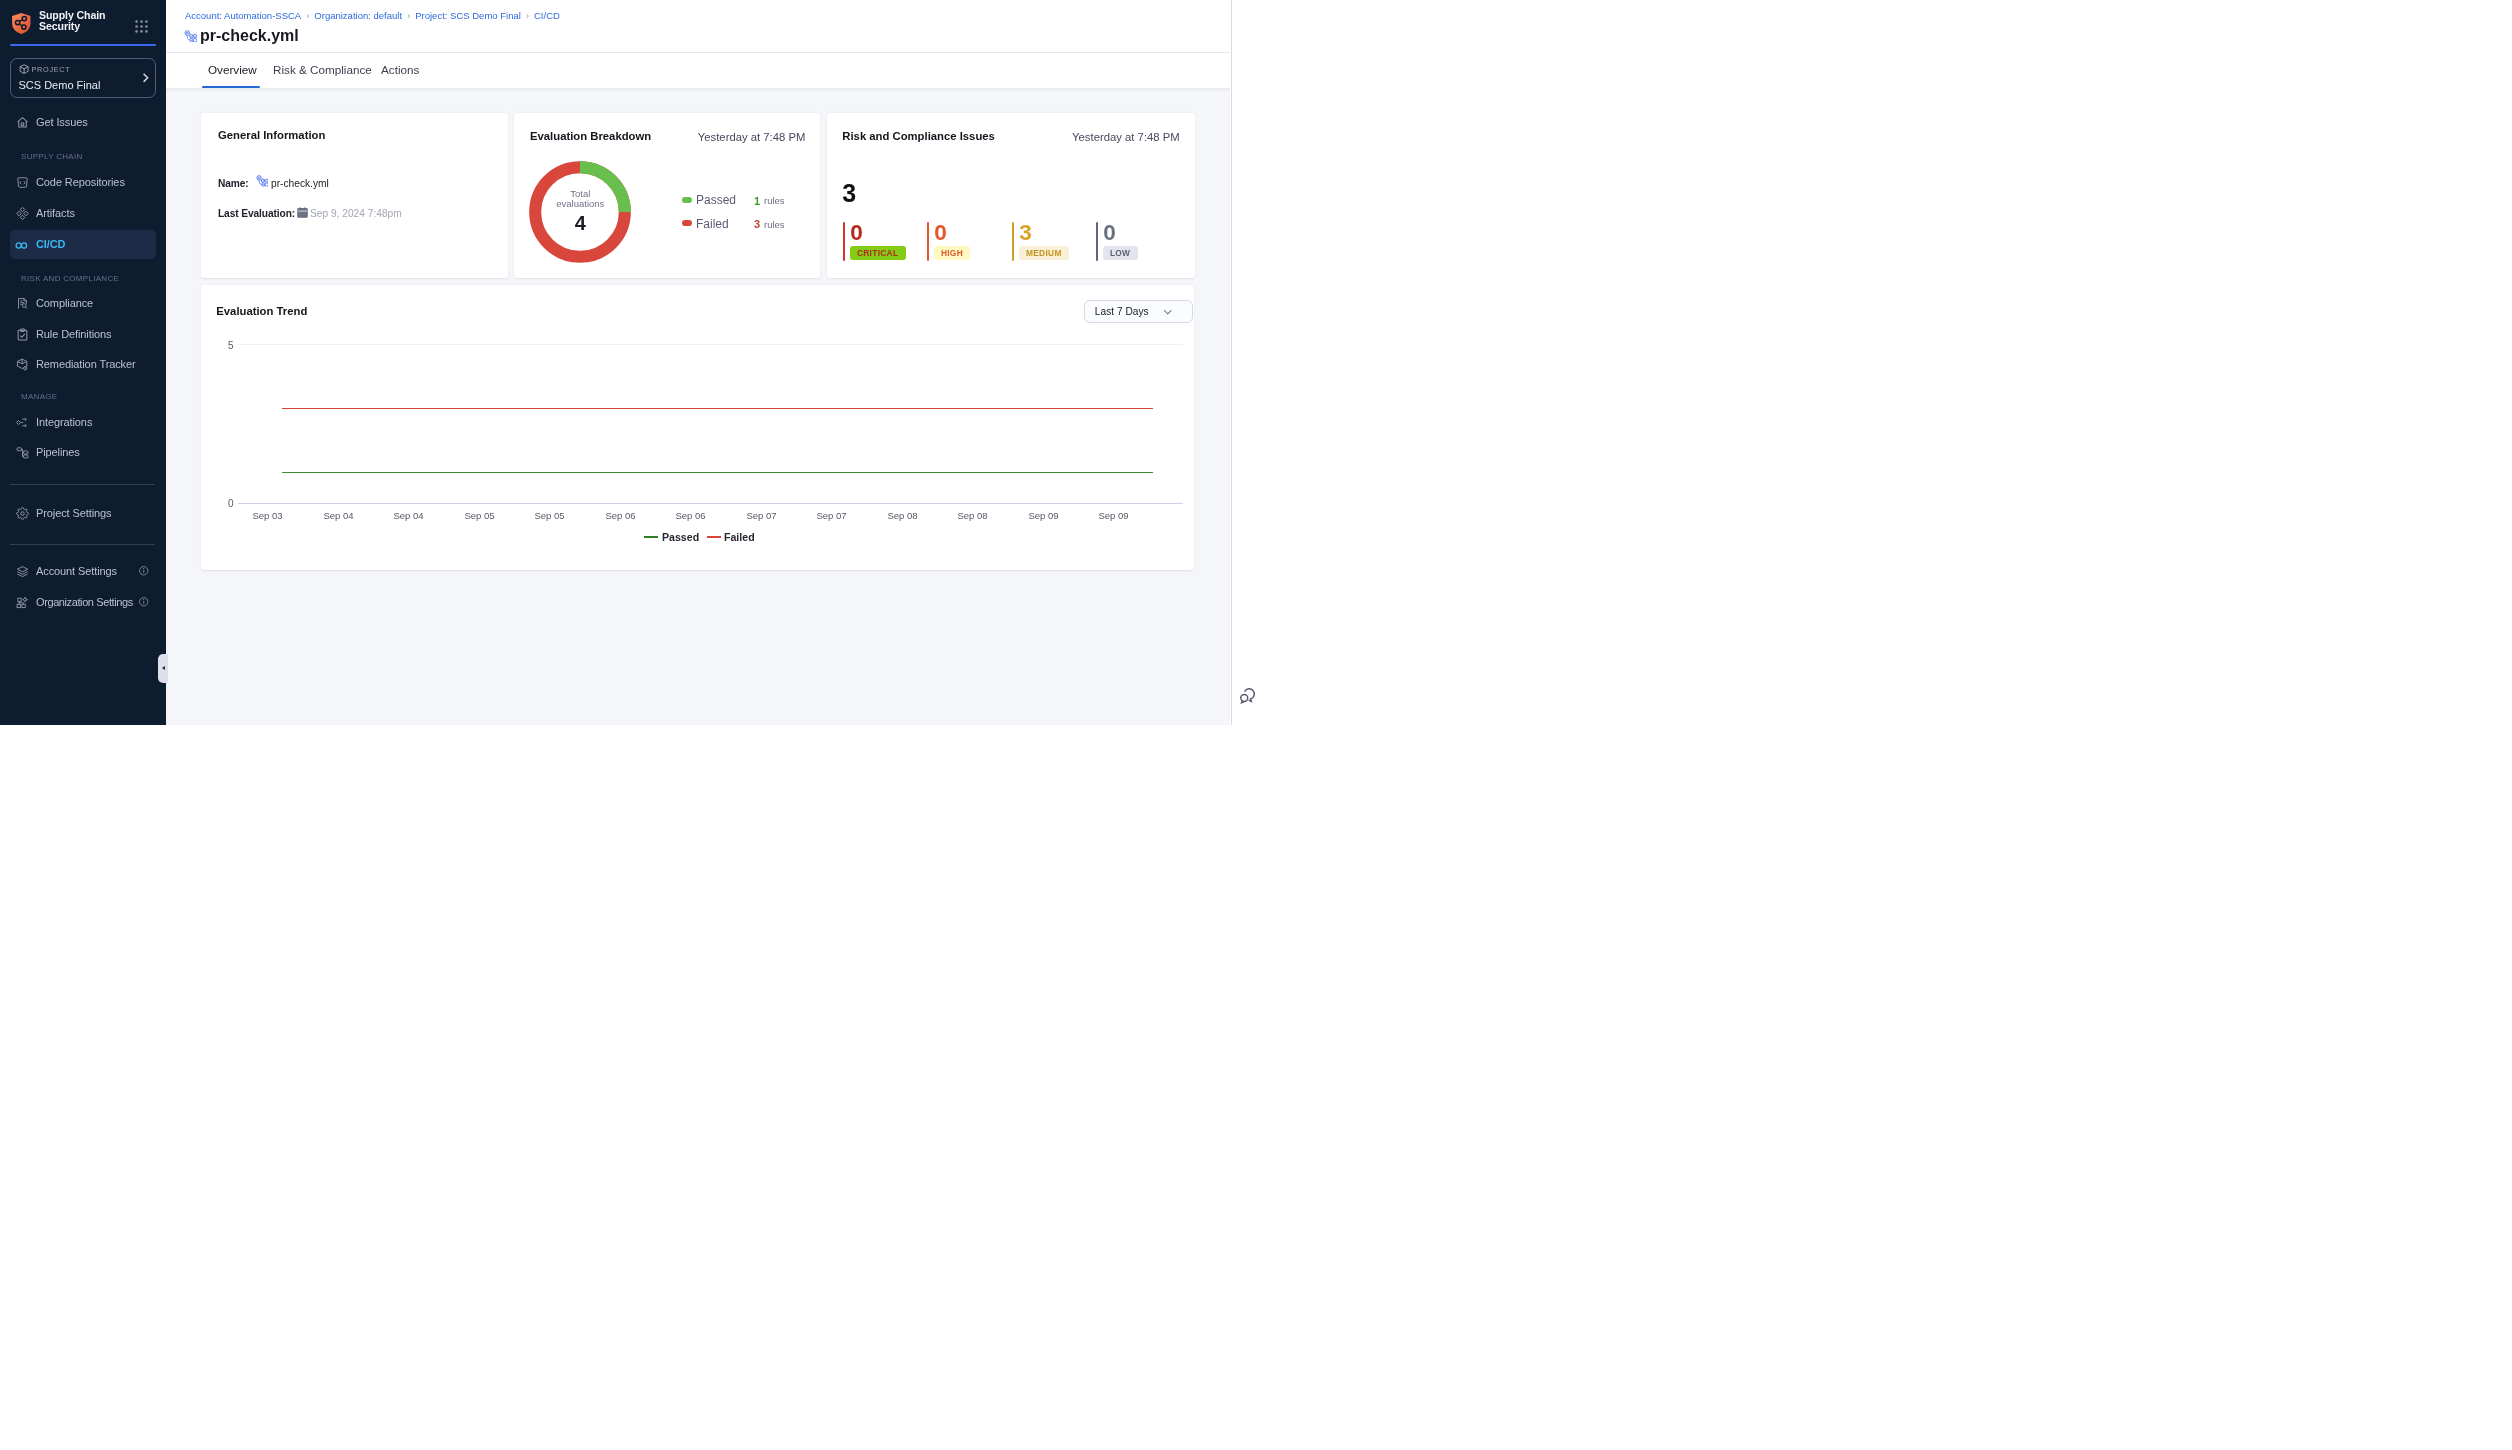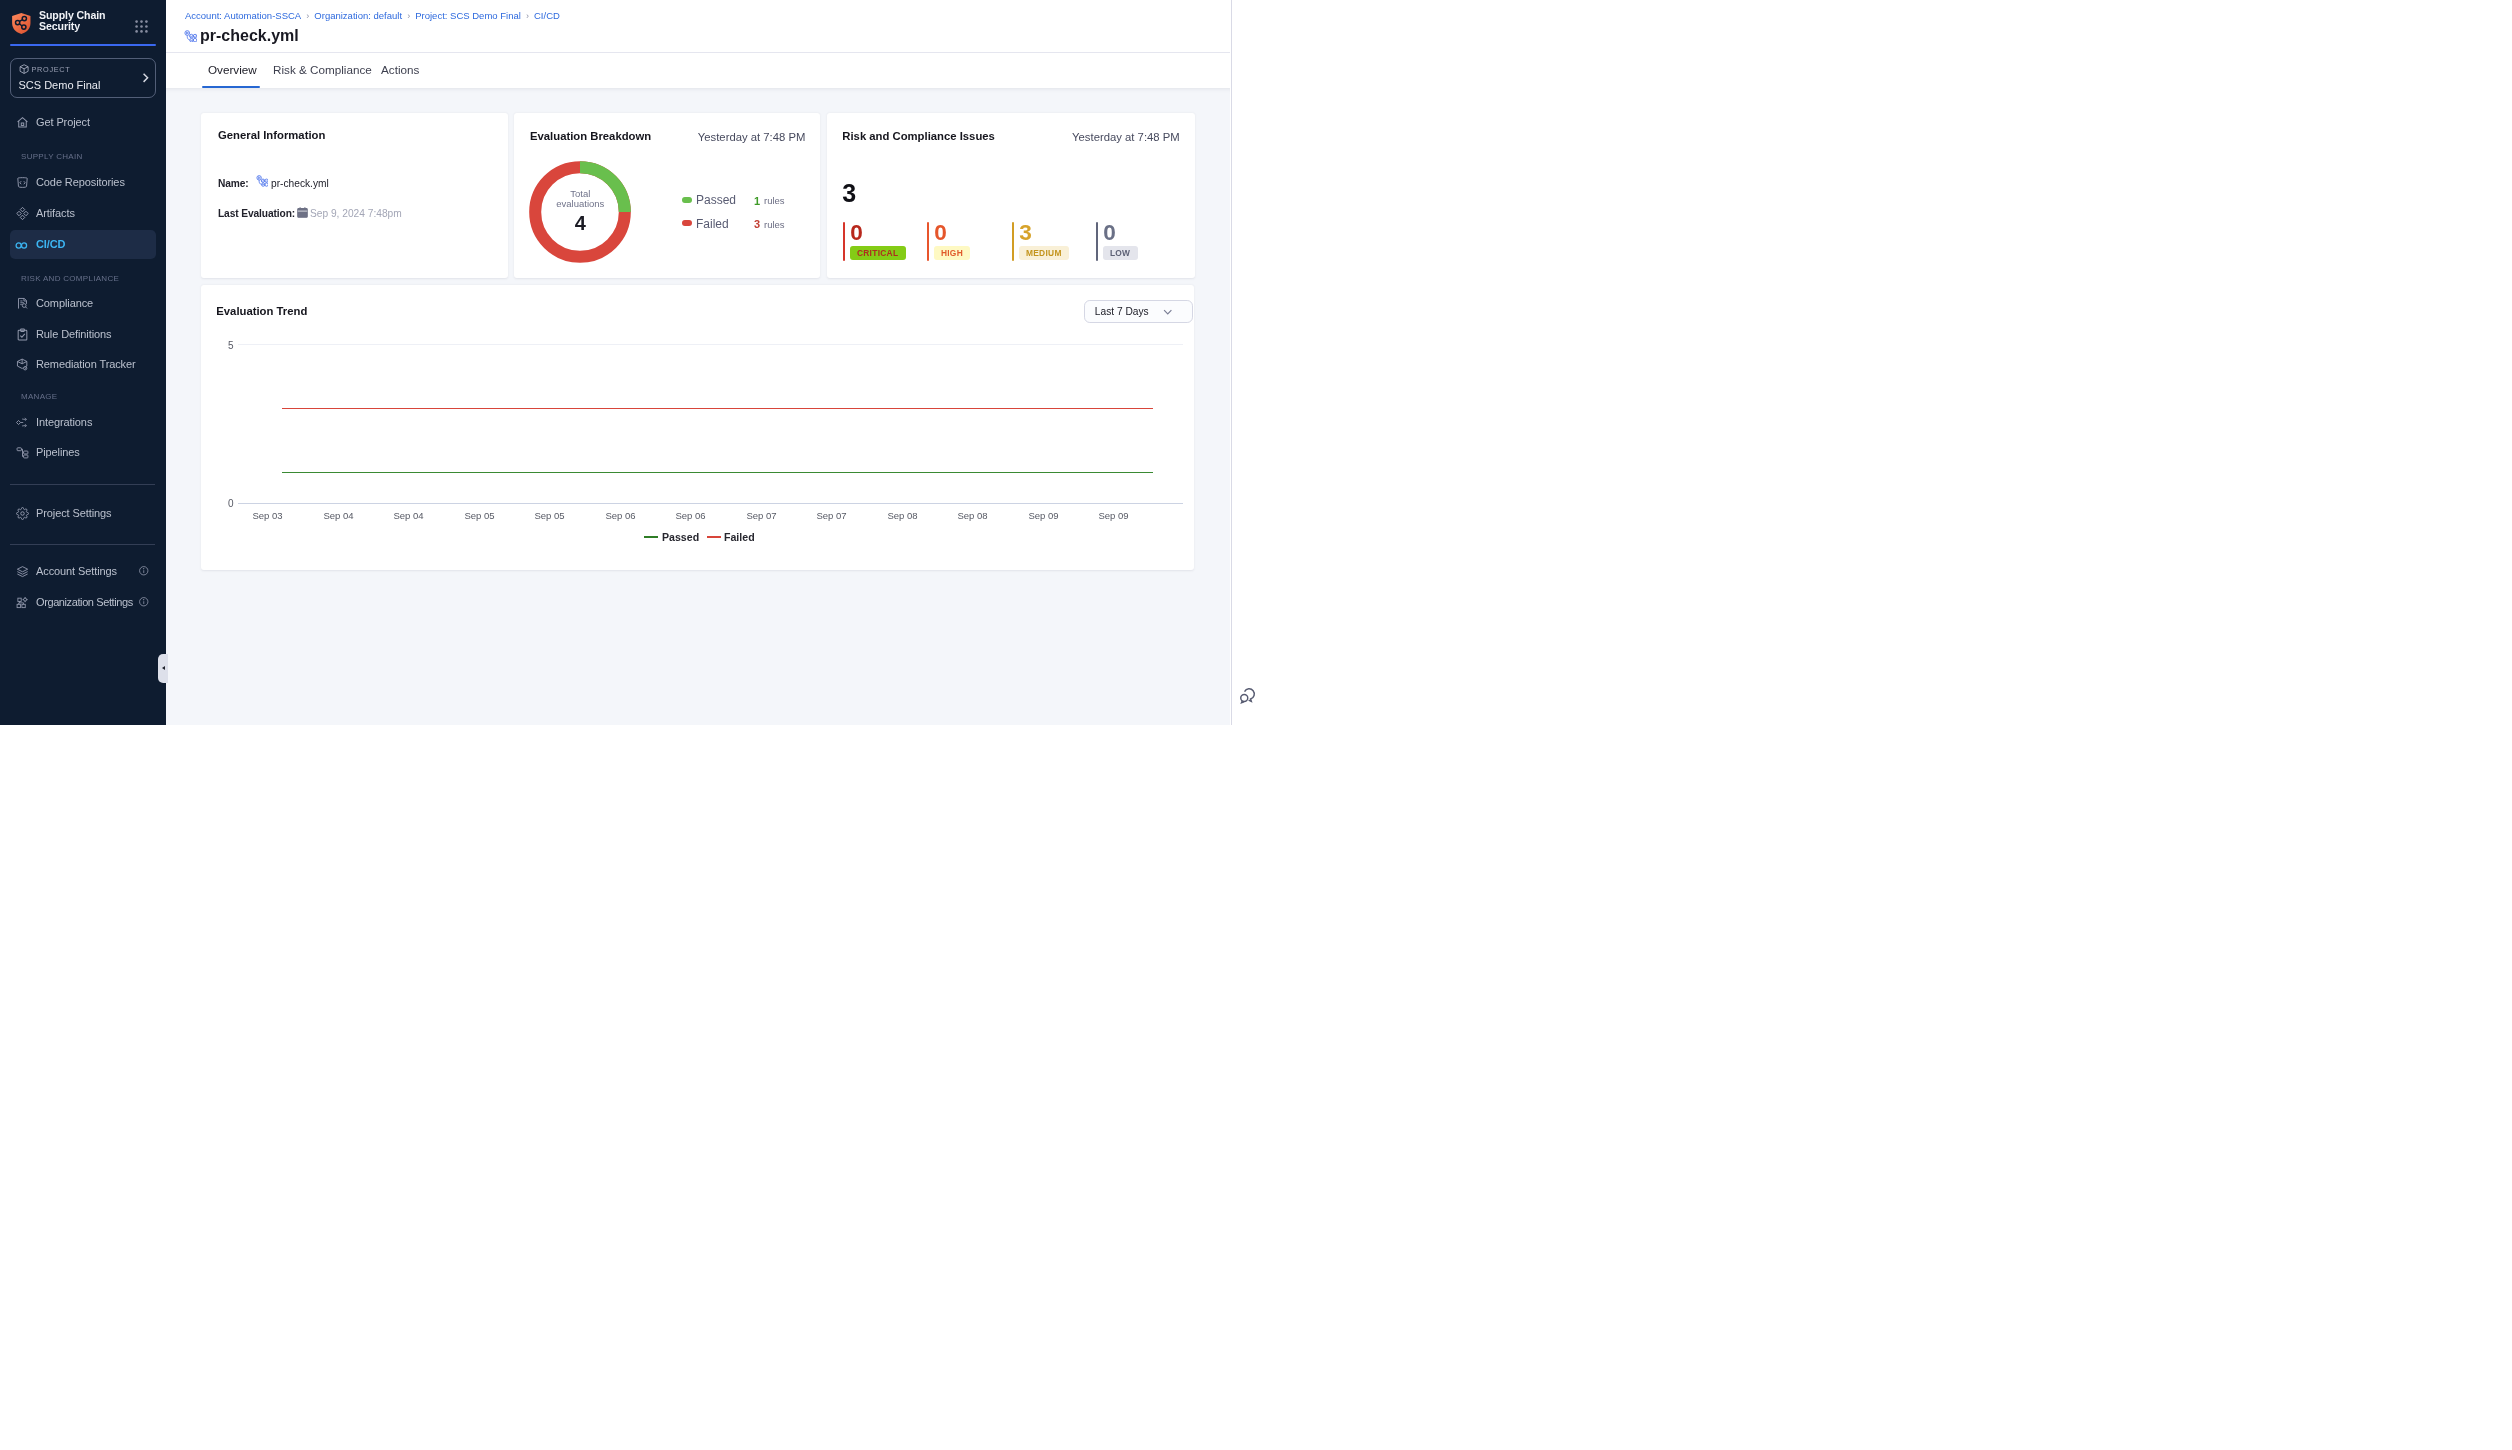--- a/index.html
+++ b/index.html
@@ -209,21 +209,21 @@
     <div class="abs" style="left:8px;top:20px;font-size:11px;color:#e9ebf1">SCS Demo Final</div>
     <svg class="abs" style="left:130px;top:13px" width="8.8" height="11.7" viewBox="0 0 12 16" fill="none" stroke="#d6d9e2" stroke-width="2">
           <path d="M3.5 2.5 L9 8 L3.5 13.5"></path>
         </svg>
   </div>
 
   <svg class="nicon" style="top:116px" viewBox="0 0 18 18" fill="none" stroke="#9299ad" stroke-width="1.4">
         <path d="M2.2 8 L9 2.2 L15.8 8 M3.8 6.8 V15.3 H14.2 V6.8"></path>
         <rect x="7.3" y="9.7" width="3.4" height="3.4"></rect>
       </svg>
-  <div class="item" style="top:116px">Get Project</div>
+  <div class="item" style="top:116px">Get Issues</div>
 
   <div class="sect" style="top:152px">SUPPLY CHAIN</div>
 
   <svg class="nicon" style="top:176px" viewBox="0 0 18 18" fill="none" stroke="#9299ad" stroke-width="1.3">
         <path d="M2.5 3.2 C2.5 2 15.5 2 15.5 3.2 L14.6 14.5 C14.5 16.2 3.5 16.2 3.4 14.5 Z"></path>
         <path d="M7.2 7.2 L5.4 9.3 L7.2 11.4 M10.8 7.2 L12.6 9.3 L10.8 11.4"></path>
       </svg>
   <div class="item" style="top:176px">Code Repositories</div>
 
   <svg class="nicon" style="top:207px" viewBox="0 0 18 18" fill="none" stroke="#9299ad" stroke-width="1.3">

